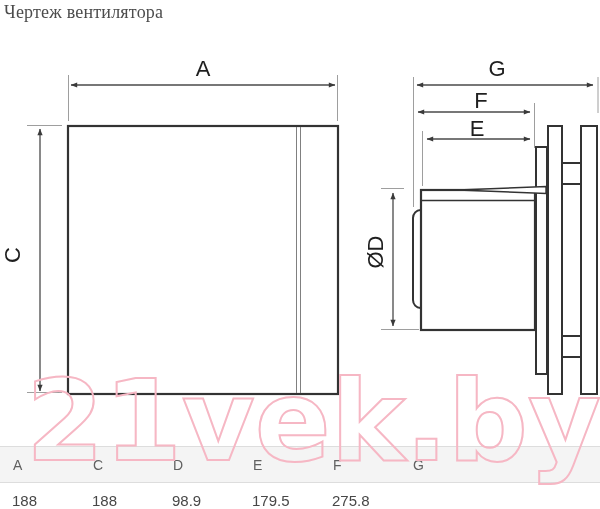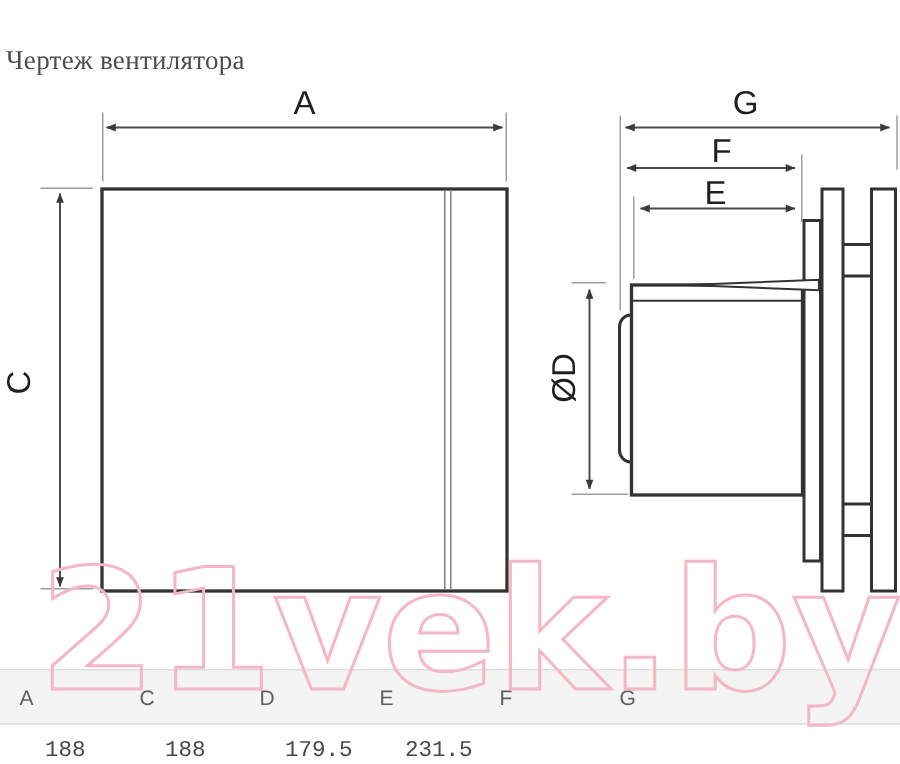--- a/index.html
+++ b/index.html
@@ -3,21 +3,21 @@
 <meta charset="utf-8">
 <style>
   html,body{margin:0;padding:0;}
   body{
     width:600px;height:509px;position:relative;overflow:hidden;
     background:#ffffff;font-family:"Liberation Sans",sans-serif;
   }
   .page-title{
     position:absolute;left:4px;top:2px;
     font-family:"Liberation Serif",serif;
-    font-size:18px;color:#4c4c4c;letter-spacing:.2px;margin-top:28px;
+    font-size:18px;color:#4c4c4c;letter-spacing:.2px;
   }
   .drawing-svg{position:absolute;left:0;top:0;z-index:2;}
   .dim-label{
     font-family:"Liberation Sans",sans-serif;
     font-size:22px;fill:#1f1f1f;
   }
   .watermark{
     position:absolute;left:26px;top:365px;z-index:6;
     font-family:"DejaVu Sans",sans-serif;
     font-size:112px;font-weight:bold;line-height:1;white-space:nowrap;
@@ -28,22 +28,22 @@
   .spec-header{
     box-sizing:border-box;width:600px;height:37px;
     background:#f4f4f4;border-top:1px solid #dddddd;border-bottom:1px solid #dddddd;
     display:grid;grid-template-columns:repeat(6,80px);align-items:center;
     padding-left:13px;
     font-size:14px;color:#606060;
   }
   .spec-values{
     box-sizing:border-box;width:600px;height:26px;
     display:grid;grid-template-columns:repeat(6,80px);align-items:end;
-    padding-left:30px;padding-top:8px;
-    font-size:15px;color:#474747;font-family:Liberation Mono, monospace;
+    padding-left:12px;padding-top:8px;
+    font-size:15px;color:#474747;
   }
 </style>
 </head>
 <body>
 
 <div class="page-title">Чертеж вентилятора</div>
 
 <svg class="drawing-svg" width="600" height="446" viewBox="0 0 600 446">
   <defs>
     <marker id="ah" viewBox="0 0 10 10" refX="9.5" refY="5" markerWidth="9" markerHeight="5" orient="auto-start-reverse">
@@ -112,18 +112,19 @@
     <div>A</div>
     <div>C</div>
     <div>D</div>
     <div>E</div>
     <div>F</div>
     <div>G</div>
   </div>
   <div class="spec-values">
     <div>188</div>
     <div>188</div>
+    <div>98.9</div>
     <div>179.5</div>
-    <div>231.5</div>
+    <div>275.8</div>
   </div>
 </div>
 
 <div class="watermark">21vek.by</div>
 
 </body></html>

